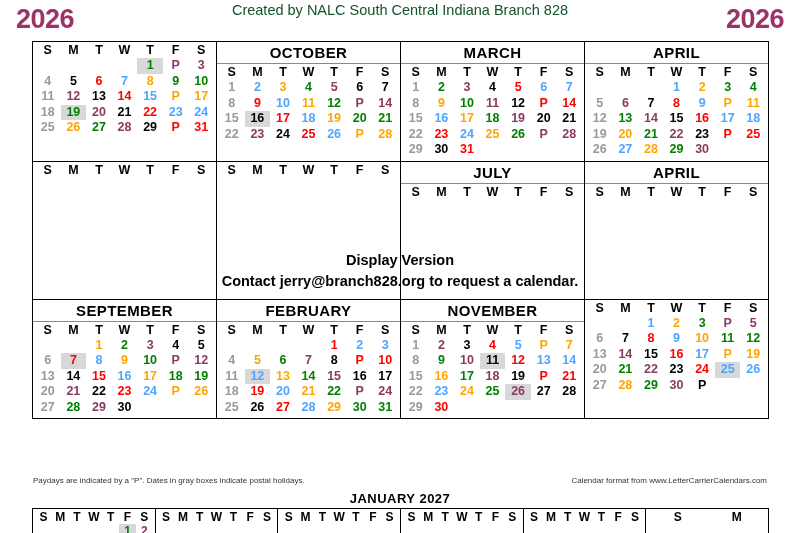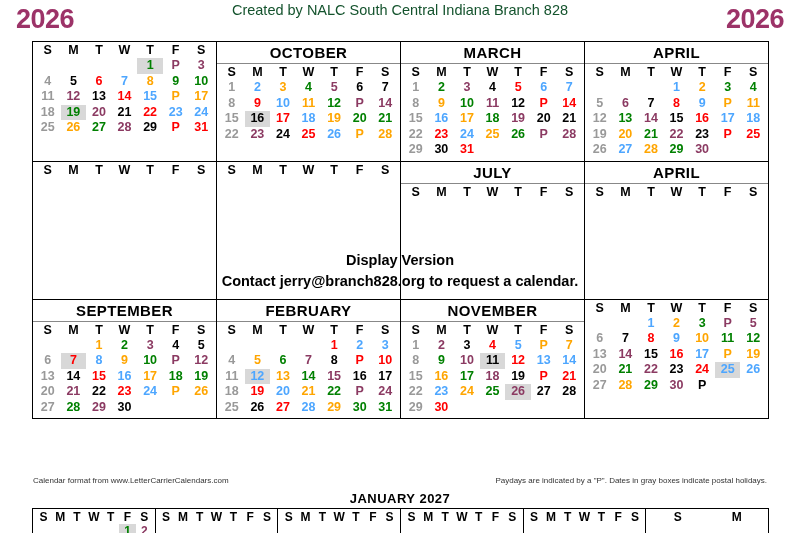--- a/index.html
+++ b/index.html
@@ -719,22 +719,22 @@
       </div>
     </div>
 </div>
 
 <div id="display-msg">
   <div>Display Version</div>
   <div>Contact jerry@branch828.org to request a calendar.</div>
 </div>
 
 <div id="notes">
+  <div>Paydays are indicated by a "P". Dates in gray boxes indicate postal holidays.</div>
   <div>Calendar format from www.LetterCarrierCalendars.com</div>
-  <div>Paydays are indicated by a "P". Dates in gray boxes indicate postal holidays.</div>
 </div>
 
 <div id="next-title">JANUARY  2027</div>
 <div id="next-strip">
     <div class="next-month">
       <div class="next-dow-row">
         <div class="next-dow">S</div>
         <div class="next-dow">M</div>
         <div class="next-dow">T</div>
         <div class="next-dow">W</div>

